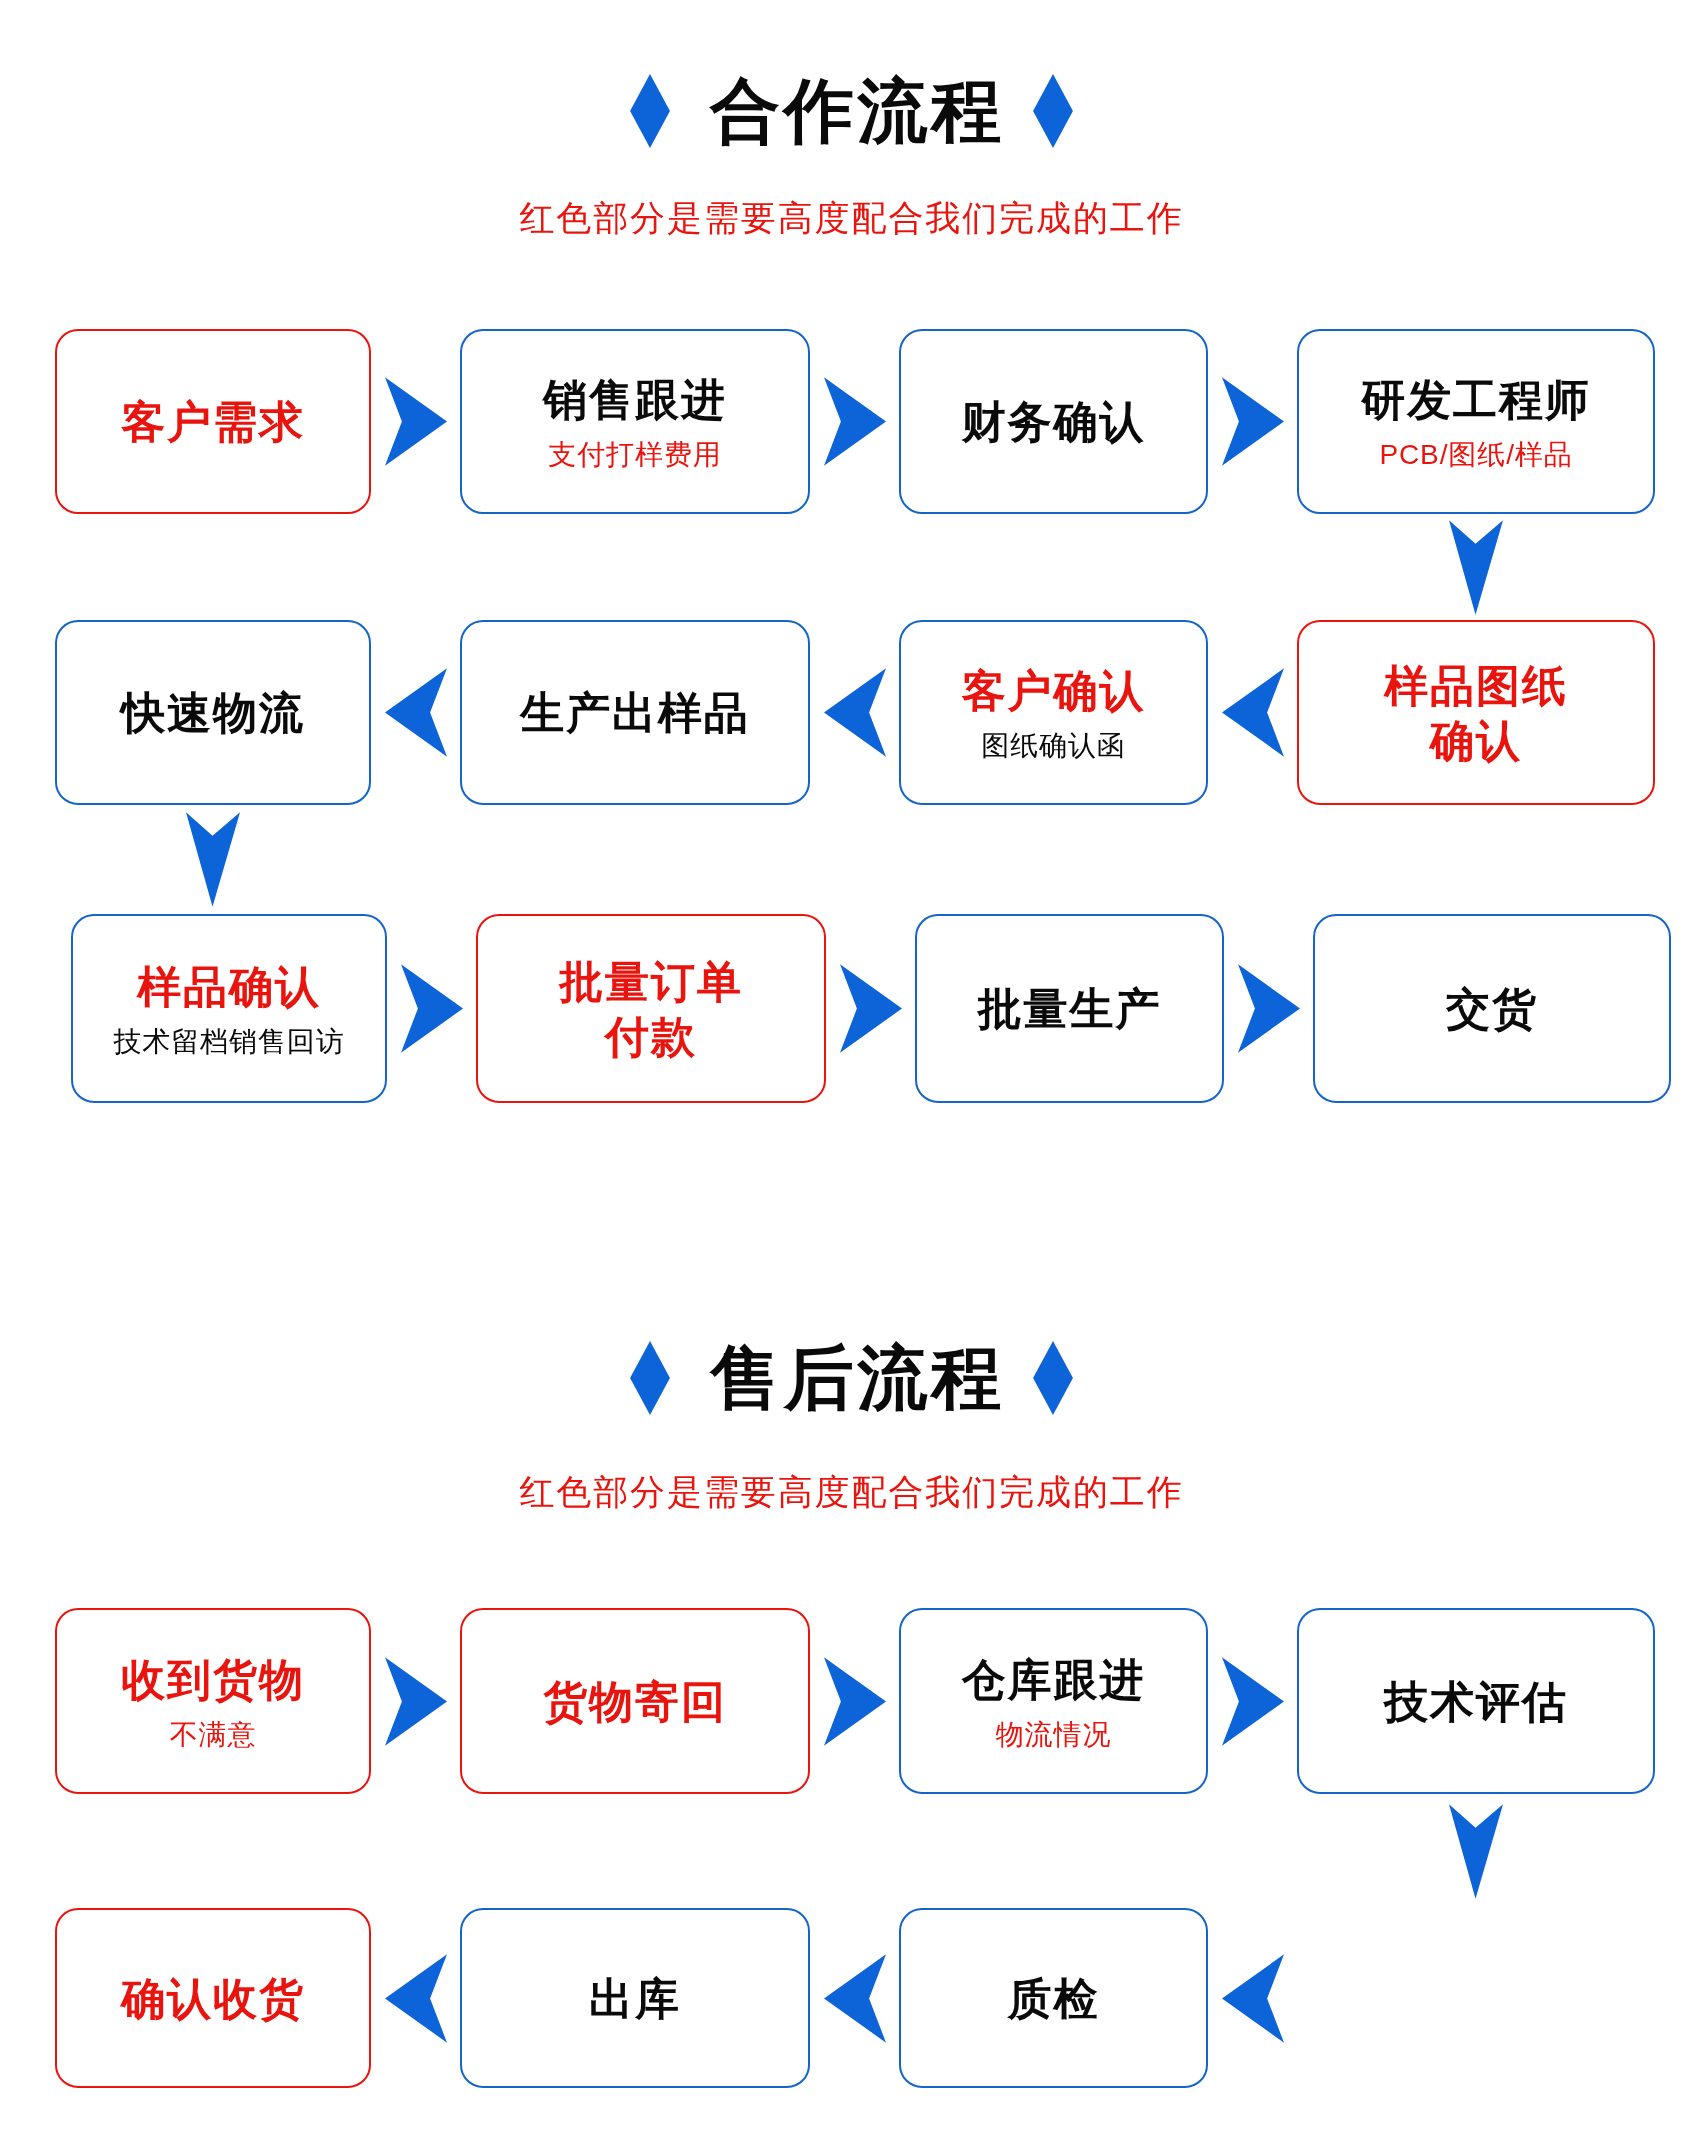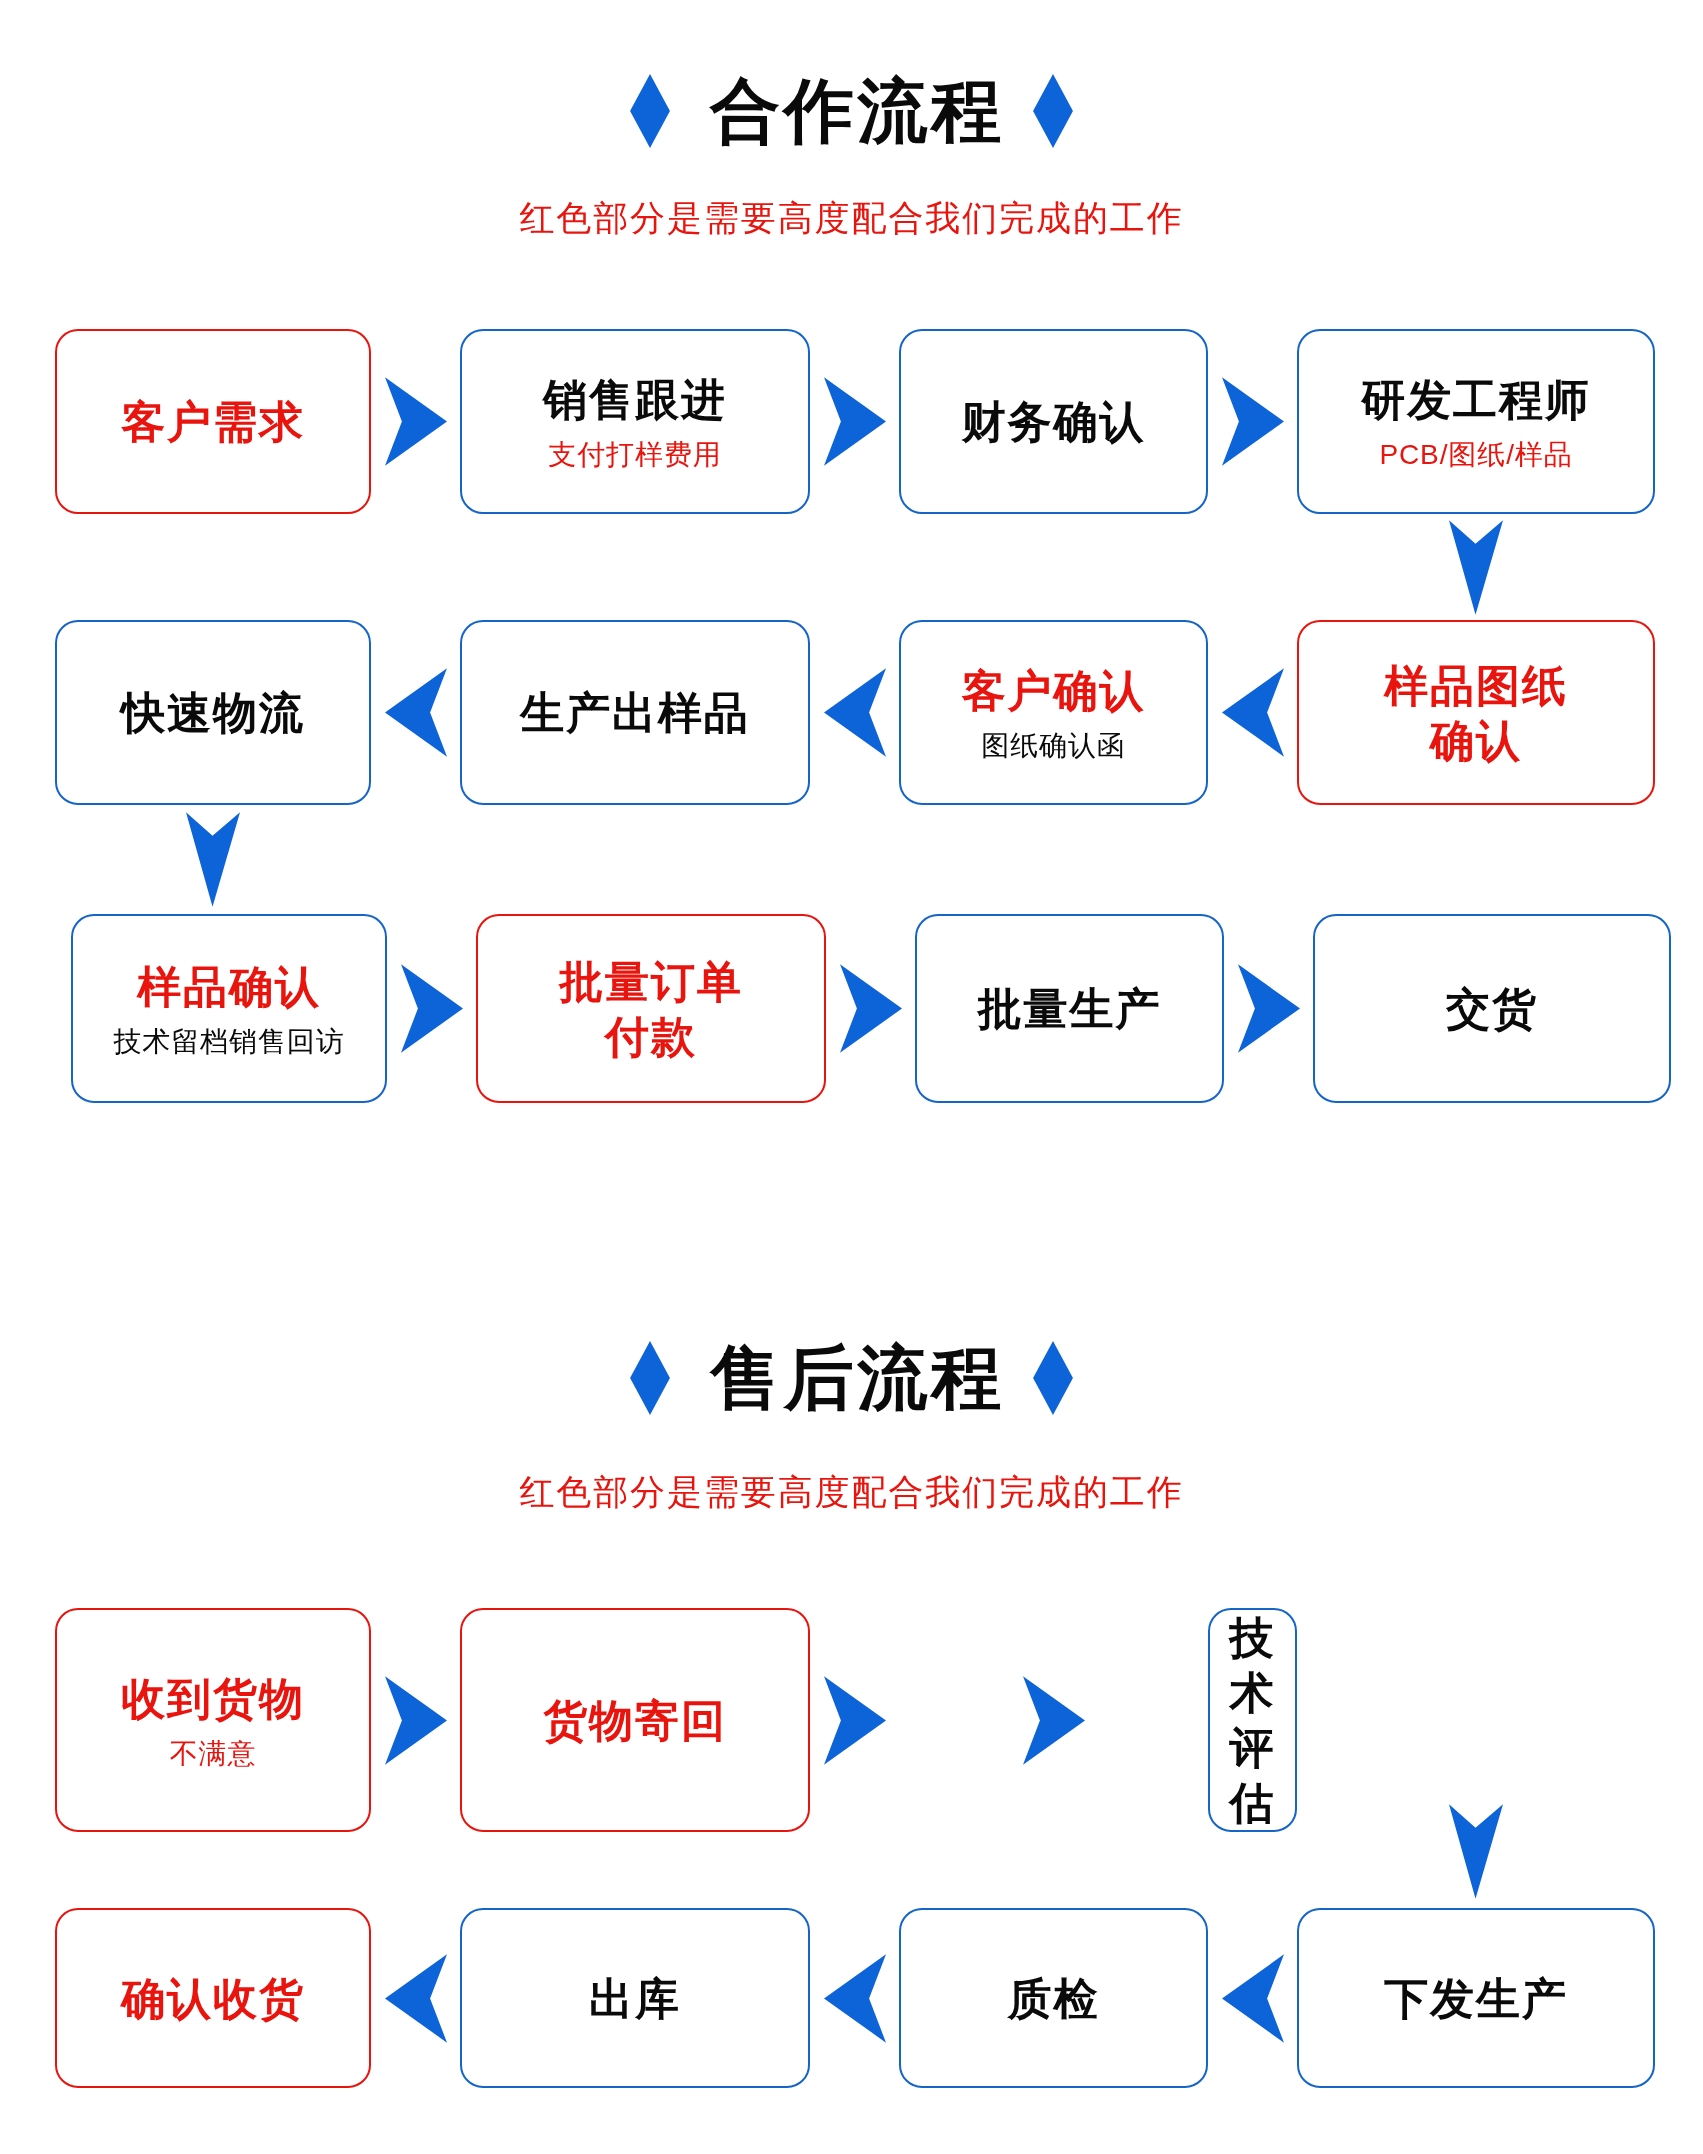--- a/index.html
+++ b/index.html
@@ -273,20 +273,24 @@
       <div class="box red-border">
         <div class="box-title red-text">货物寄回</div>
       </div>
       <div class="cell-arrow">
           <span class="arrow">
         <svg width="62" height="89" viewBox="0 0 66 94">
               <polygon points="0,0 18,47 0,94 66,47" fill="currentColor"></polygon>
             </svg>
           </span>
       </div>
+      <div class="box">
+        <div class="box-title">仓库跟进</div>
+        <div class="box-sub red-text">物流情况</div>
+      </div>
       <div class="cell-arrow">
           <span class="arrow">
         <svg width="62" height="89" viewBox="0 0 66 94">
               <polygon points="0,0 18,47 0,94 66,47" fill="currentColor"></polygon>
             </svg>
           </span>
       </div>
       <div class="box">
         <div class="box-title">技术评估</div>
       </div>
@@ -326,20 +330,17 @@
       <div class="box">
         <div class="box-title">质检</div>
       </div>
       <div class="cell-arrow">
           <span class="arrow">
         <svg width="62" height="89" viewBox="0 0 66 94">
               <polygon points="66,0 48,47 66,94 0,47" fill="currentColor"></polygon>
             </svg>
           </span>
       </div>
-      <div class="box">
-        <div class="box-title">下发生产</div>
-      </div>
     </div>
 
   </div>
 </div>
 
 
 </body></html>

